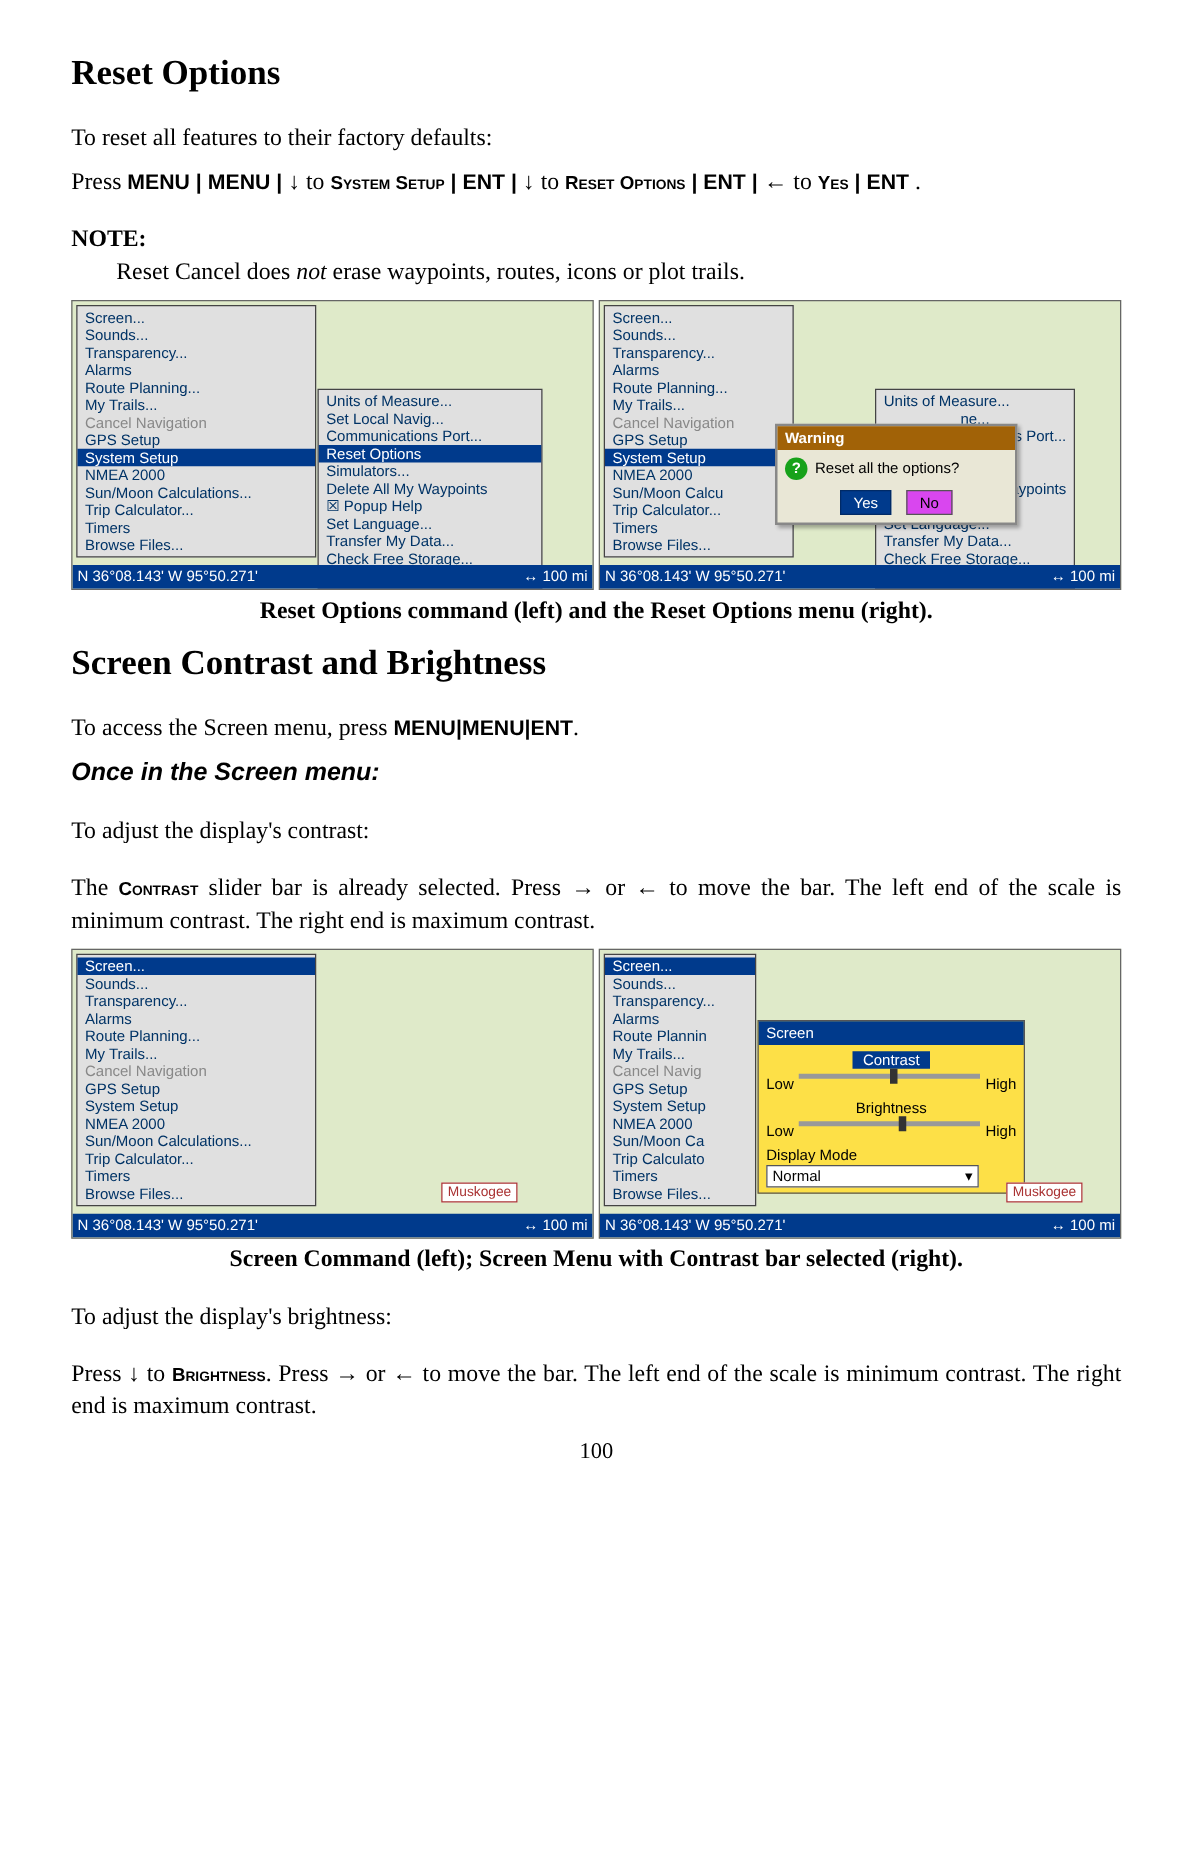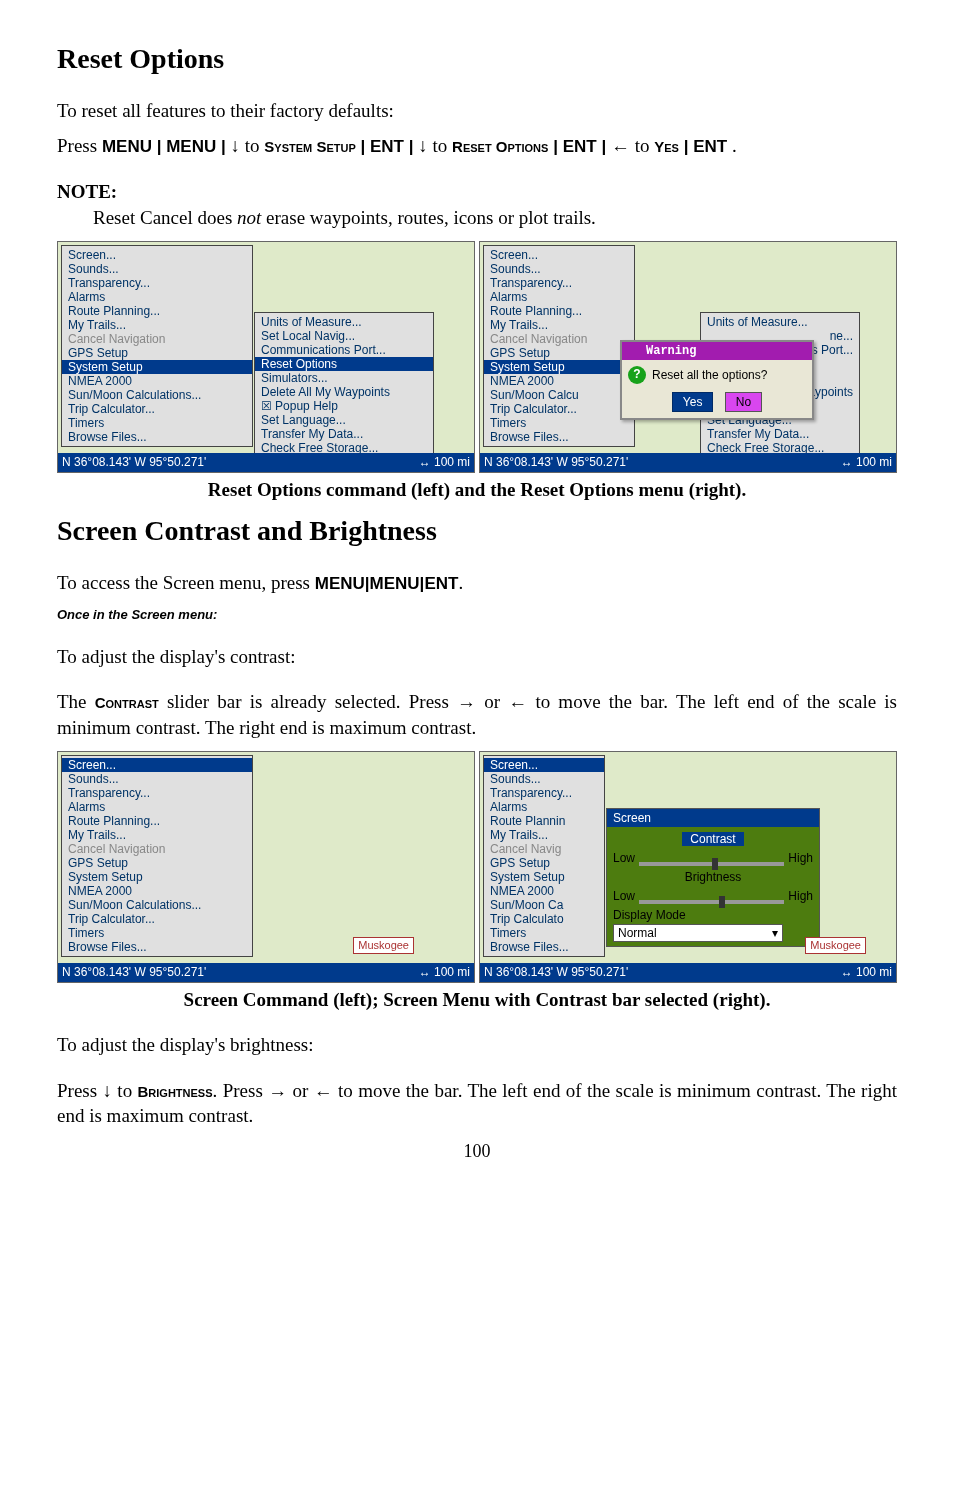--- a/index.html
+++ b/index.html
@@ -79,46 +79,46 @@
       gap: 30px;
     }
     .dialog {
       position: absolute;
       background: #e9e7d6;
       border: 2px solid #888;
       box-shadow: 2px 2px 3px rgba(0,0,0,0.3);
       font-size: 12px;
     }
     .dialog-title {
-      background: #a21caf; color:#fff; padding:1px 24px; font-weight:bold;font-family:Liberation Mono, monospace;
+      background: #a16207; color:#fff; padding:1px 6px; font-weight:bold;
     }
     .btn {
       display:inline-block; border:1px solid #555; background:#d946ef; padding:1px 10px; margin:2px 4px; font-size:12px;
     }
     .btn.sel { background:#003a8c; color:#fff; border-color:#002a66; }
     .caption {
       text-align: center;
       font-weight: bold;
       margin: 4px 0 10px 0;
     }
     .sub-h {
       font-family: Arial, Helvetica, sans-serif;
       font-weight: bold;
       font-style: italic;
-      font-size: 13px;
+      font-size: 20px;
       margin: 6px 0 2px 0;
     }
     .justify { text-align: justify; }
     .pagenum { text-align:center; margin-top:8px; font-size:18px; }
     .slider-box {
-      position:absolute; background:#4d7c0f; border:1px solid #555; padding:4px 6px;
+      position:absolute; background:#fde047; border:1px solid #555; padding:4px 6px;
       font-size:12px;
     }
     .slider-title { background:#003a8c; color:#fff; padding:1px 6px; margin:-4px -6px 4px -6px; }
-    .slider-row { display:flex; align-items:flex-end; gap:4px; margin:3px 0; }
+    .slider-row { display:flex; align-items:flex-start; gap:4px; margin:3px 0; }
     .bar { flex:1; height:4px; background:#999; position:relative; }
     .thumb { position:absolute; width:6px; height:12px; background:#333; top:-4px; }
     .dd { border:1px solid #555; background:#fff; padding:0 4px; height:16px; display:flex; align-items:center; justify-content:space-between; width:160px;gap:26px; }
   </style>
 </head>
 <body>
 
 <h2>Reset Options</h2>
 <p>To reset all features to their factory defaults:</p>
 
@@ -203,21 +203,21 @@
       <div class="menu-item">GPS Setup</div>
       <div class="menu-item sel">System Setup</div>
       <div class="menu-item">NMEA 2000</div>
       <div class="menu-item">Sun/Moon Calcu</div>
       <div class="menu-item">Trip Calculator...</div>
       <div class="menu-item">Timers</div>
       <div class="menu-item">Browse Files...</div>
     </div>
     <div class="sub" style="left:220px; top:70px; width:158px;">
       <div class="menu-item">Units of Measure...</div>
-      <div class="menu-item" style="text-align:right;">ne...</div>
+      <div class="menu-item" style="text-align:center;">ne...</div>
       <div class="menu-item" style="text-align:right;">ons Port...</div>
       <div class="menu-item" style="height:28px;"></div>
       <div class="menu-item" style="text-align:right;">Waypoints</div>
       <div class="menu-item">☒ Popup Help</div>
       <div class="menu-item">Set Language...</div>
       <div class="menu-item">Transfer My Data...</div>
       <div class="menu-item">Check Free Storage...</div>
       <div class="menu-item">Software Information...</div>
     </div>
     <div class="dialog" style="left:140px; top:98px; width:190px;">

